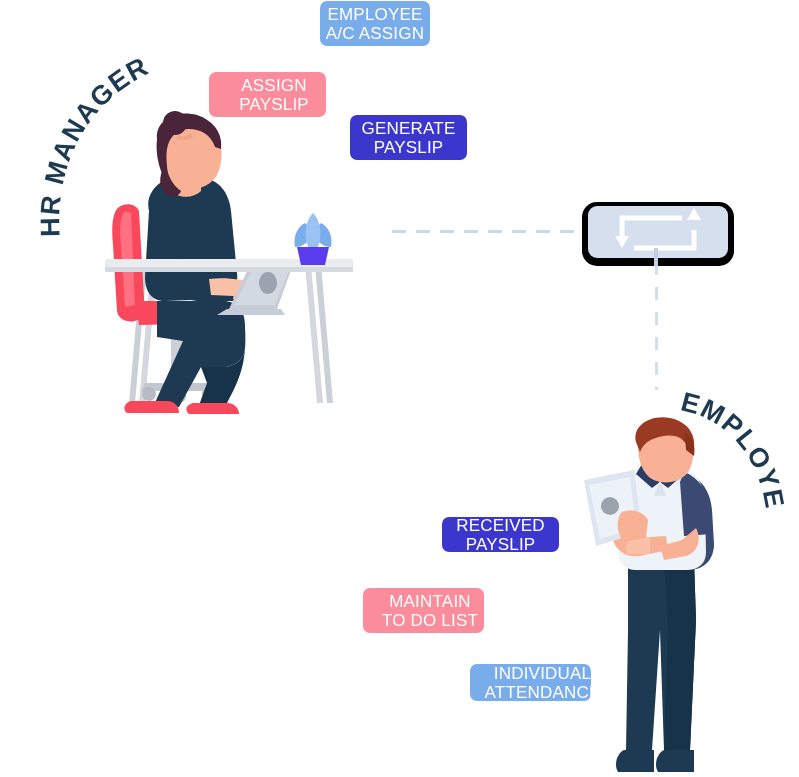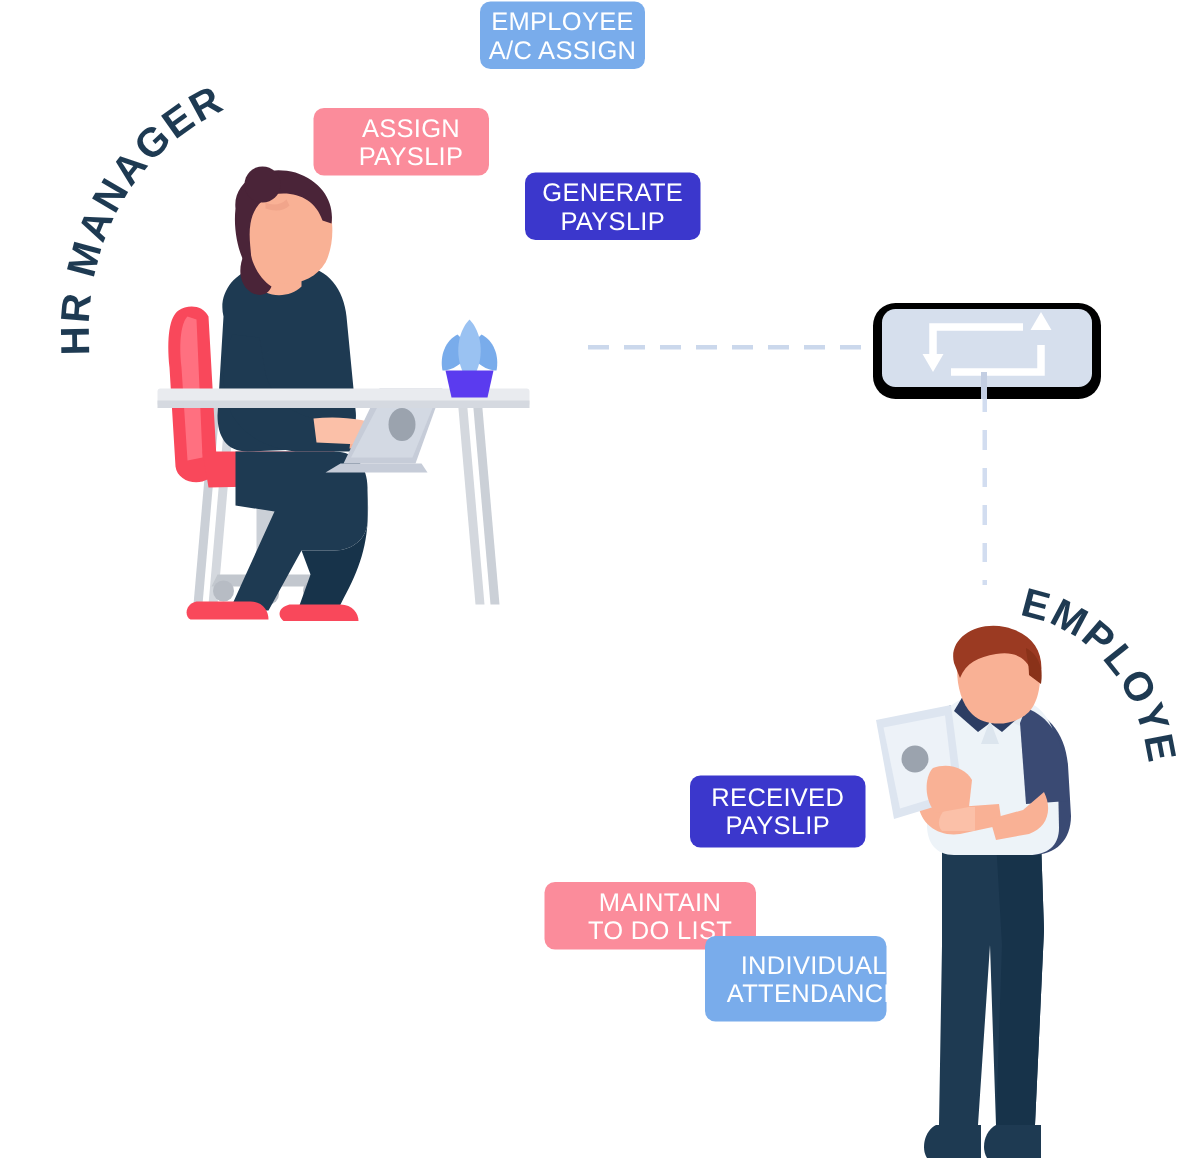--- a/index.html
+++ b/index.html
@@ -254,28 +254,28 @@
   <div class="label-chip chip-pink" style="left:209px; top:72px; width:117px; height:45px;">
     <span>ASSIGN</span>
     <span>PAYSLIP</span>
   </div>
 
   <div class="label-chip chip-purple" style="left:350px; top:115px; width:117px; height:45px;">
     <span>GENERATE</span>
     <span>PAYSLIP</span>
   </div>
 
-  <div class="label-chip chip-purple" style="left:442px; top:517px; width:117px; height:48px;margin-left:18px;">
+  <div class="label-chip chip-purple" style="left:442px; top:517px; width:117px; height:35px;">
     <span>RECEIVED</span>
     <span>PAYSLIP</span>
   </div>
 
-  <div class="label-chip chip-pink" style="left:363px; top:588px; width:141px; height:45px;">
+  <div class="label-chip chip-pink" style="left:363px; top:588px; width:121px; height:45px;">
     <span>MAINTAIN</span>
     <span>TO DO LIST</span>
   </div>
 
-  <div class="label-chip chip-blue" style="left:470px; top:624px; width:121px; height:57px;padding-left:36px;">
+  <div class="label-chip chip-blue" style="left:470px; top:664px; width:121px; height:37px;padding-left:36px;">
     <span>INDIVIDUAL</span>
     <span>ATTENDANCE</span>
   </div>
 
 </div>
 
 </body></html>

